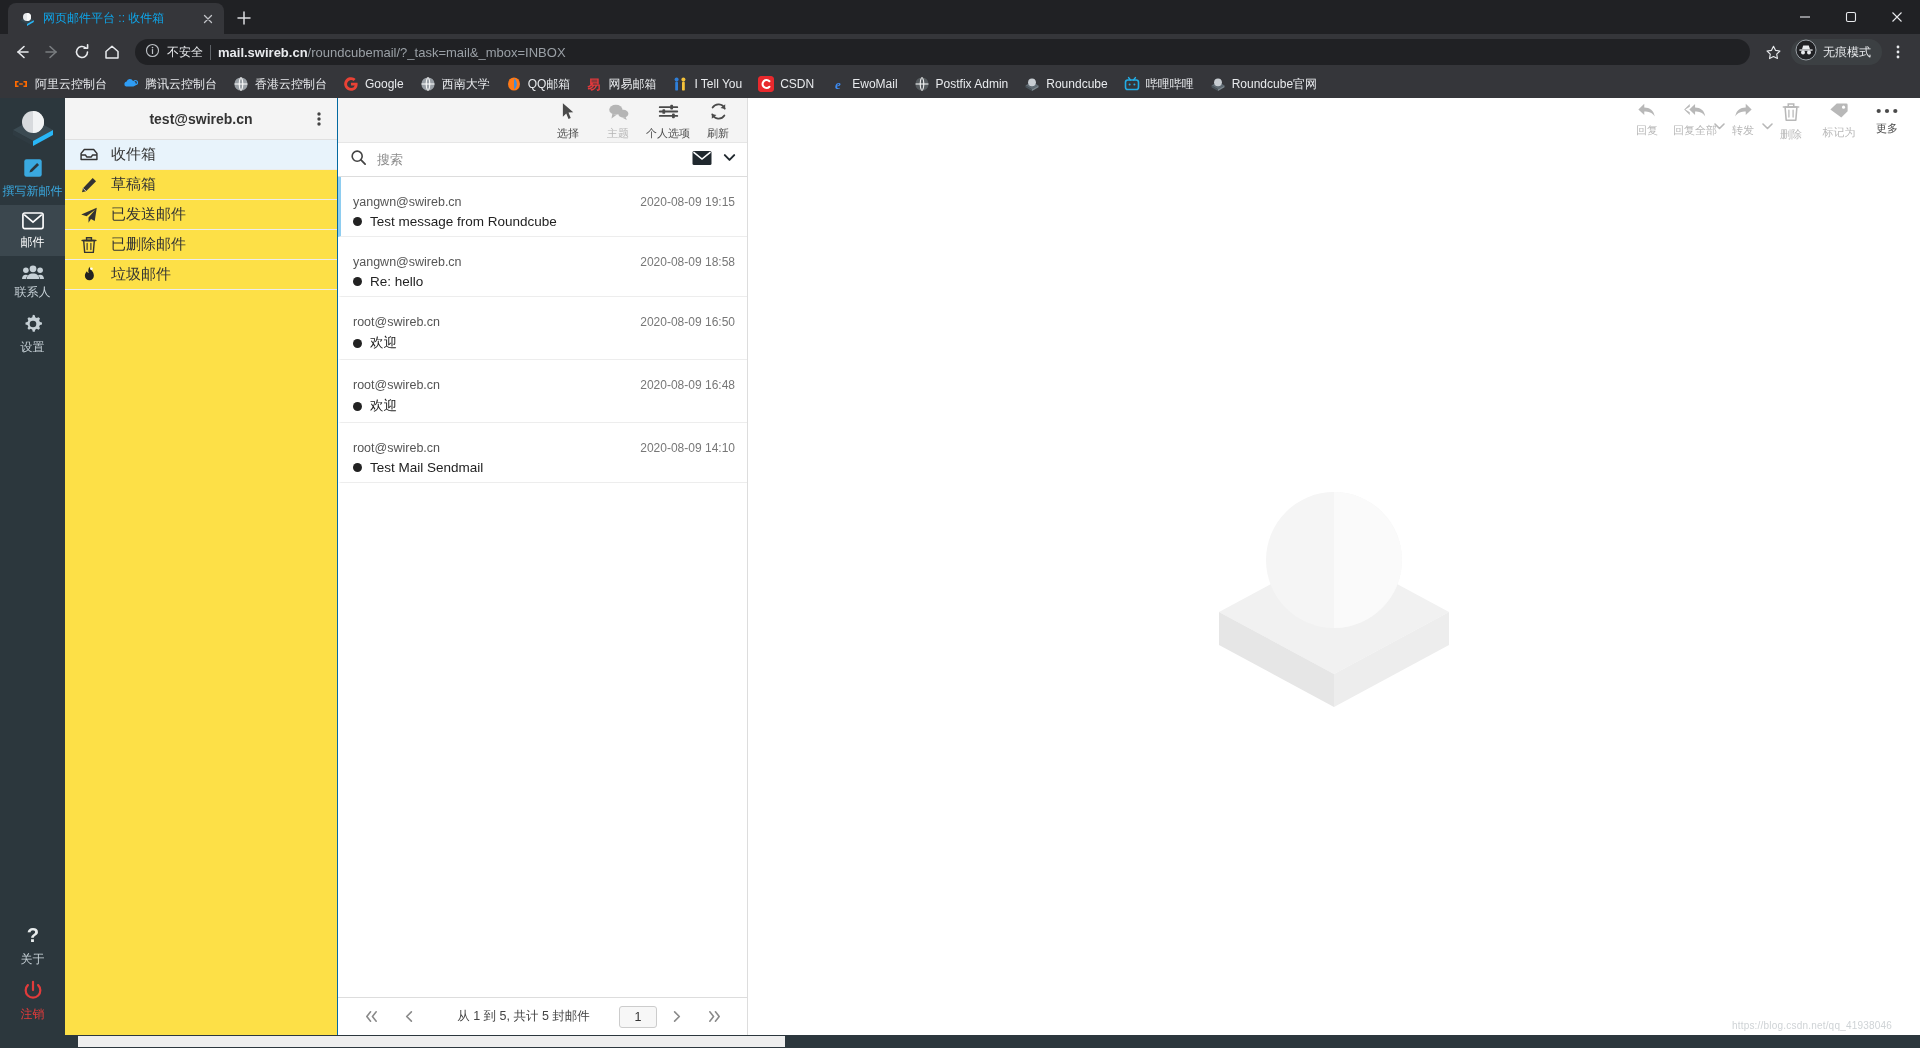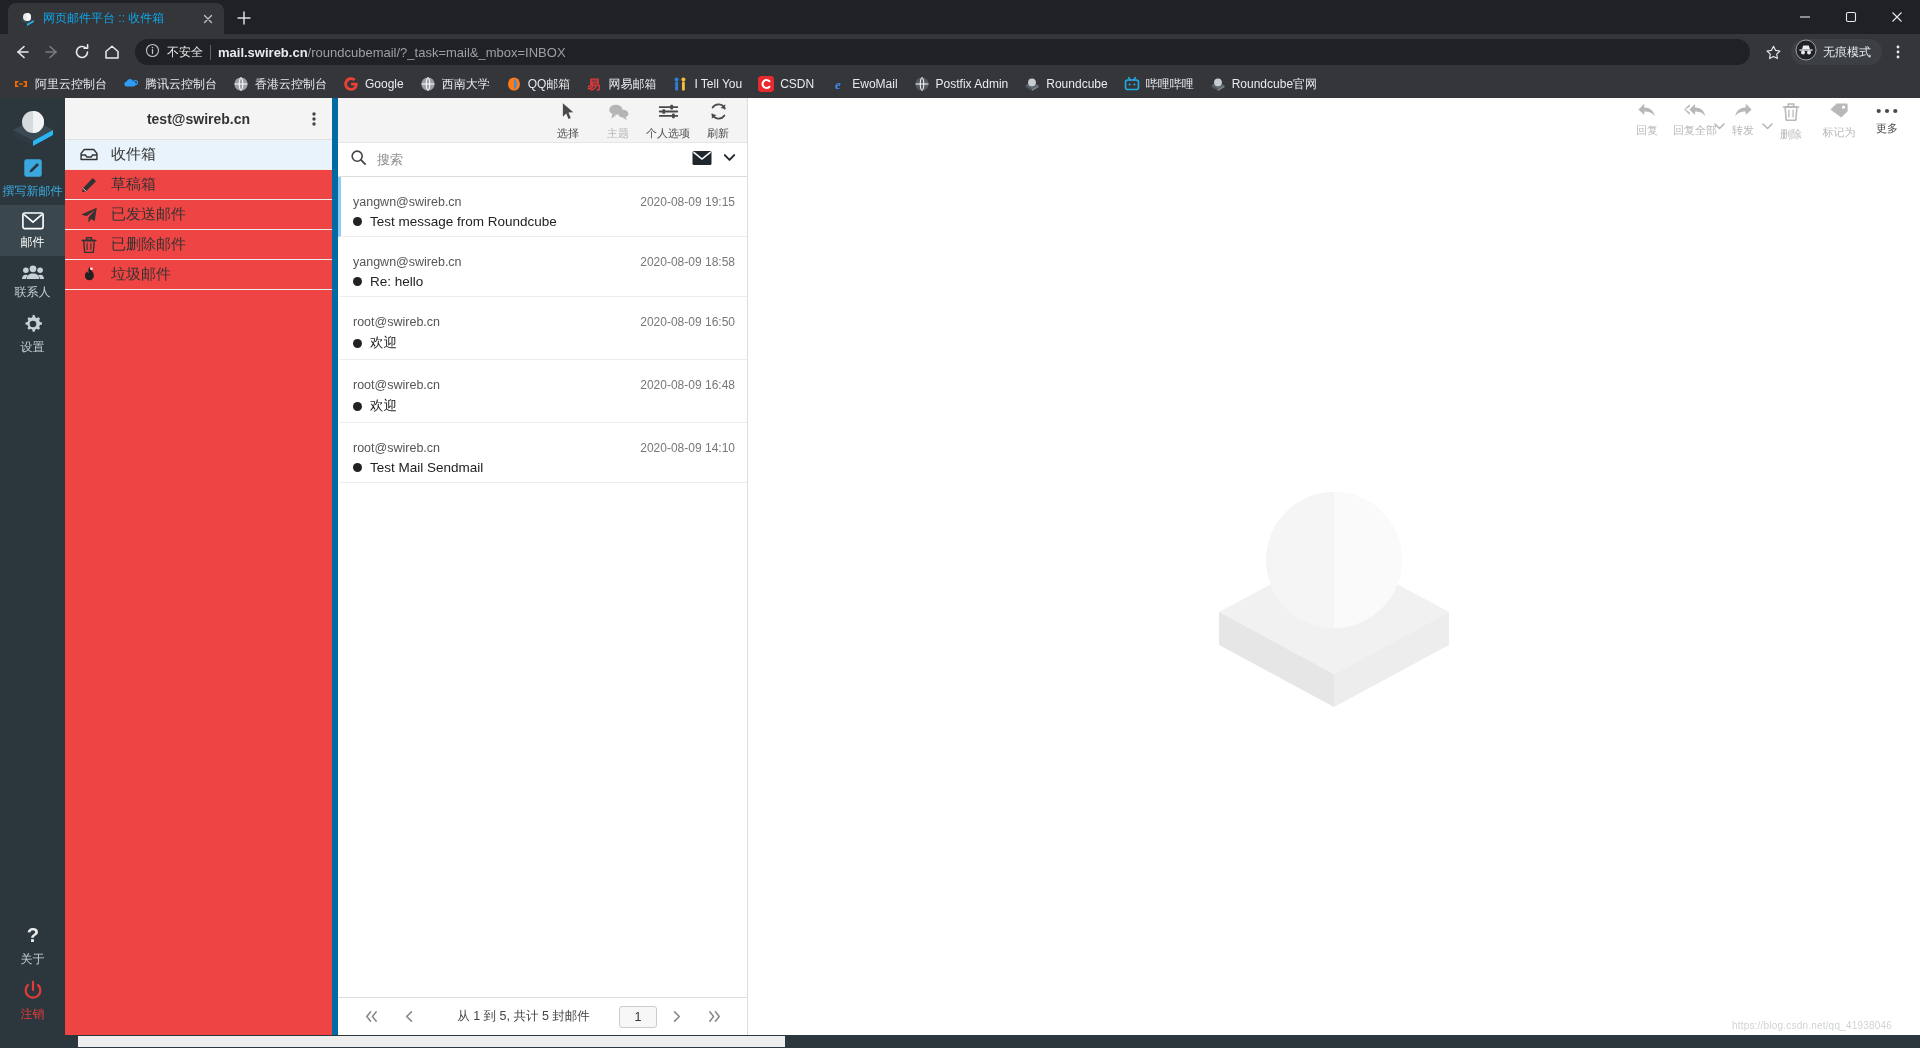--- a/index.html
+++ b/index.html
@@ -68,21 +68,21 @@
     width: 65px; padding: 7px 0 7px; display: flex; flex-direction: column;
     align-items: center; gap: 2px; font-size: 12px; color: #c6d0d6;
   }
   .rail-item.compose { color: #3aa9e0; }
   .rail-item.active { background: #3b474e; color: #fff; }
   .rail-item .lbl { font-size: 12px; line-height: 14px; }
   .rail-spacer { flex: 1; }
   .rail-item.logout { color: #e23b3b; padding-bottom: 14px; }
 
   
-  .folders { width: 273px; flex: 0 0 273px; border-right: 6px solid #0369a1; display: flex; flex-direction: column; background:#ef4444; }
+  .folders { width: 273px; flex: 0 0 273px; border-right: 1px solid #0369a1; display: flex; flex-direction: column; background:#fde047; }
   .folders-head {
     height: 42px; background: #f4f4f4; border-bottom: 1px solid #e0e0e0;
     display: flex; align-items: center; justify-content: center; position: relative;
   }
   .folders-head .title { font-size: 14px; font-weight: bold; color: #333; }
   .folders-head .kebab { position: absolute; right: 10px; top: 0; height: 42px; display: flex; align-items: center; }
   .folder {
     height: 30px; display: flex; align-items: center; gap: 12px; padding: 0 0 0 14px;
     border-bottom: 1px solid #ececec; font-size: 15px; color: #333;
   }

